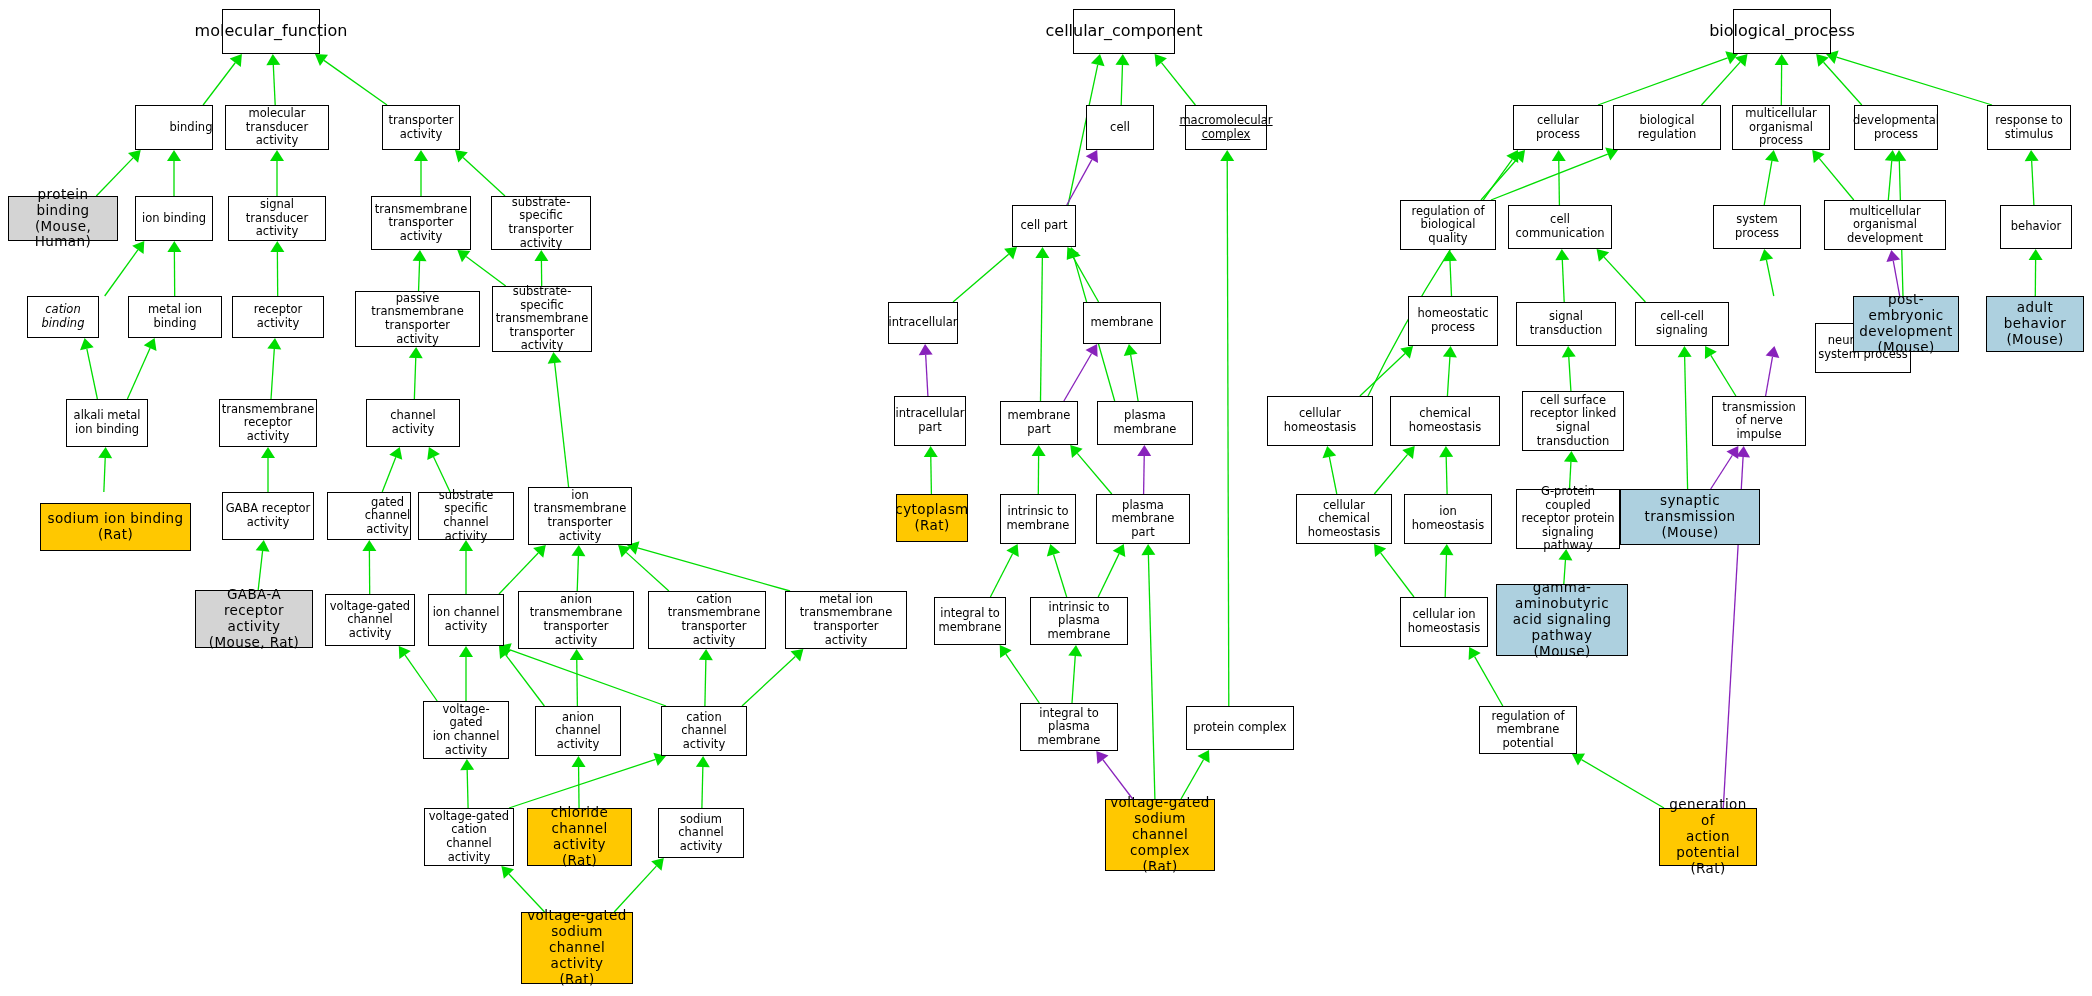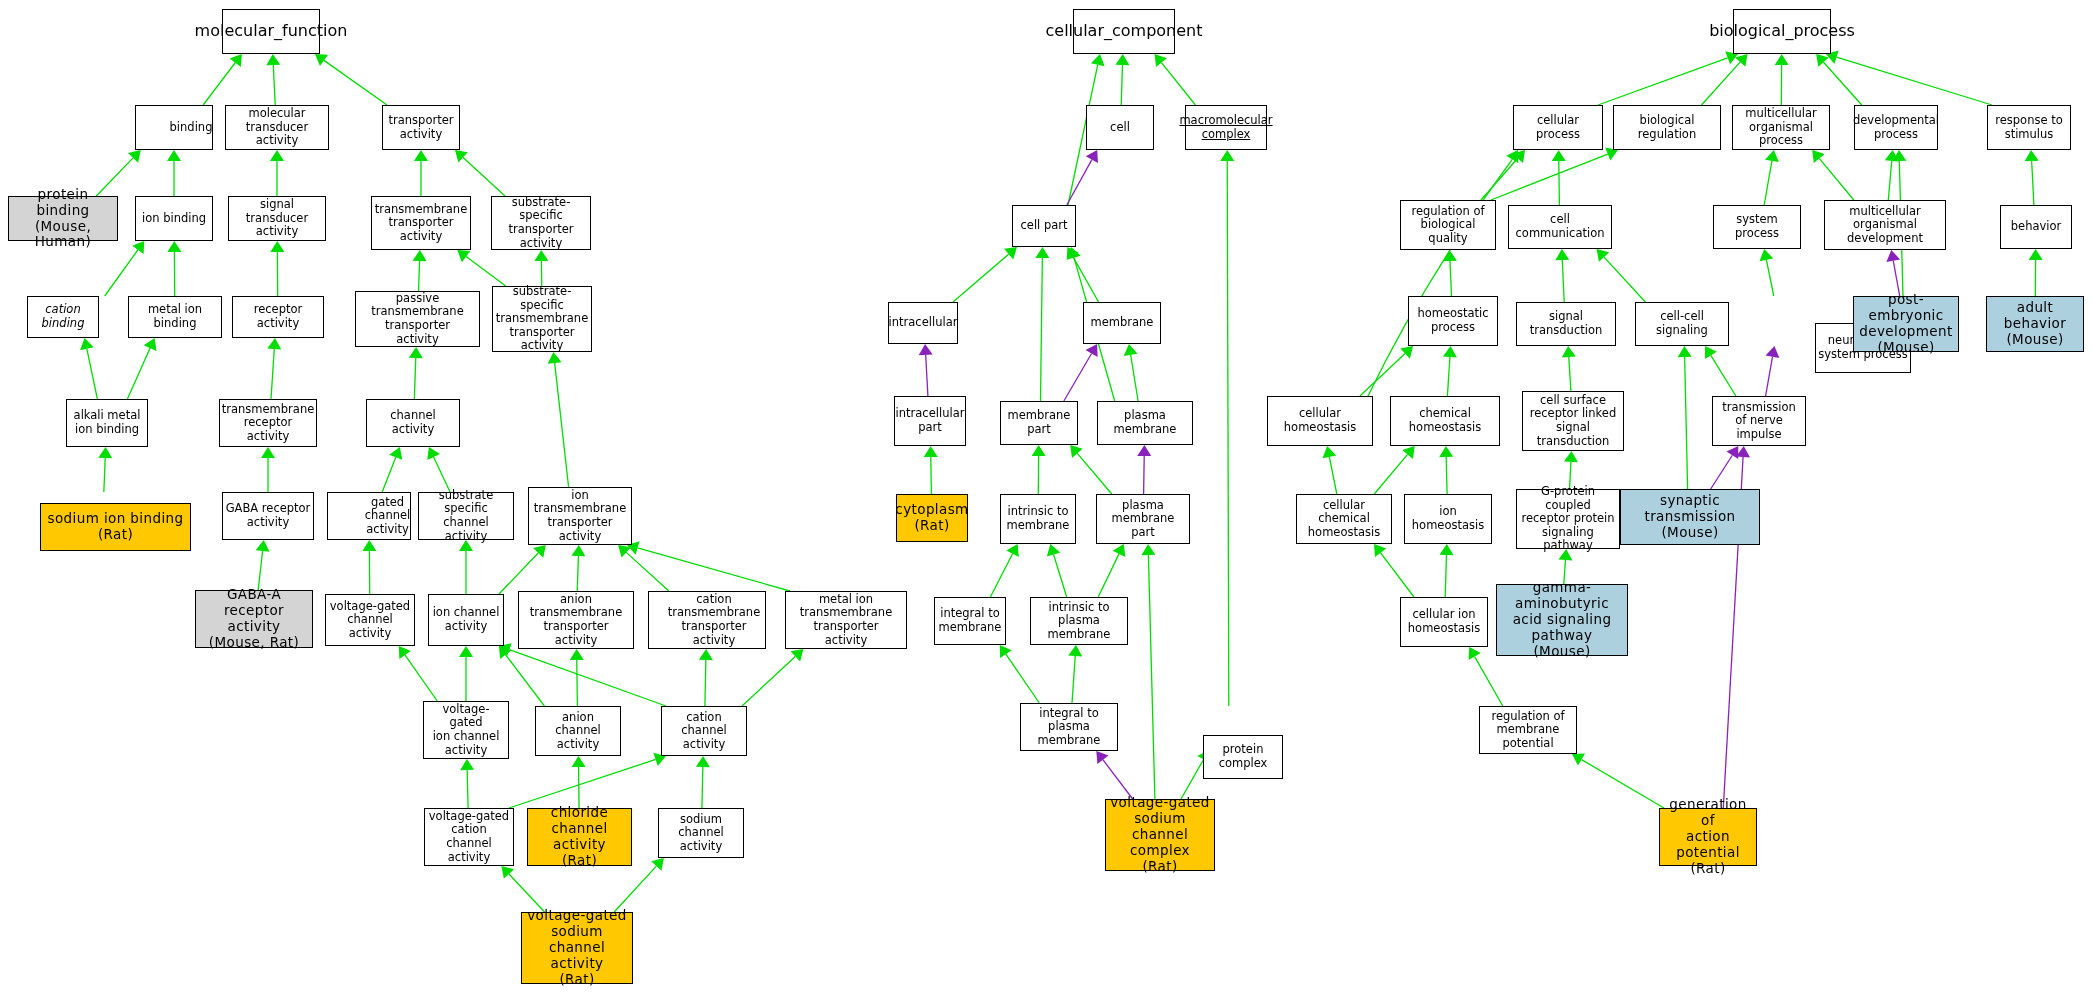--- a/index.html
+++ b/index.html
@@ -532,21 +532,21 @@
       <div class="node " style="left: 1000px; top: 494px; width: 76px; height: 50px;"><span>intrinsic to
 membrane</span></div>
       <div class="node " style="left: 1096px; top: 494px; width: 94px; height: 50px;"><span>plasma membrane
 part</span></div>
       <div class="node " style="left: 934px; top: 597px; width: 72px; height: 48px;"><span>integral to
 membrane</span></div>
       <div class="node " style="left: 1030px; top: 597px; width: 98px; height: 48px;"><span>intrinsic to
 plasma membrane</span></div>
       <div class="node " style="left: 1020px; top: 703px; width: 98px; height: 48px;"><span>integral to
 plasma membrane</span></div>
-      <div class="node " style="left: 1186px; top: 735px; width: 80px; height: 44px; margin-left: 17px;"><span>protein complex</span></div>
+      <div class="node " style="left: 1186px; top: 706px; width: 108px; height: 44px;"><span>protein complex</span></div>
       <div class="node yellow" style="left: 1105px; top: 799px; width: 110px; height: 72px;"><span>voltage-gated
 sodium channel
 complex
 (Rat)</span></div>
       <div class="node root" style="left: 1733px; top: 9px; width: 98px; height: 45px;"><span>biological_process</span></div>
       <div class="node " style="left: 1513px; top: 105px; width: 90px; height: 45px;"><span>cellular process</span></div>
       <div class="node " style="left: 1613px; top: 105px; width: 108px; height: 45px;"><span>biological regulation</span></div>
       <div class="node " style="left: 1732px; top: 105px; width: 98px; height: 45px;"><span>multicellular
 organismal process</span></div>
       <div class="node " style="left: 1854px; top: 105px; width: 84px; height: 45px;"><span>developmental

